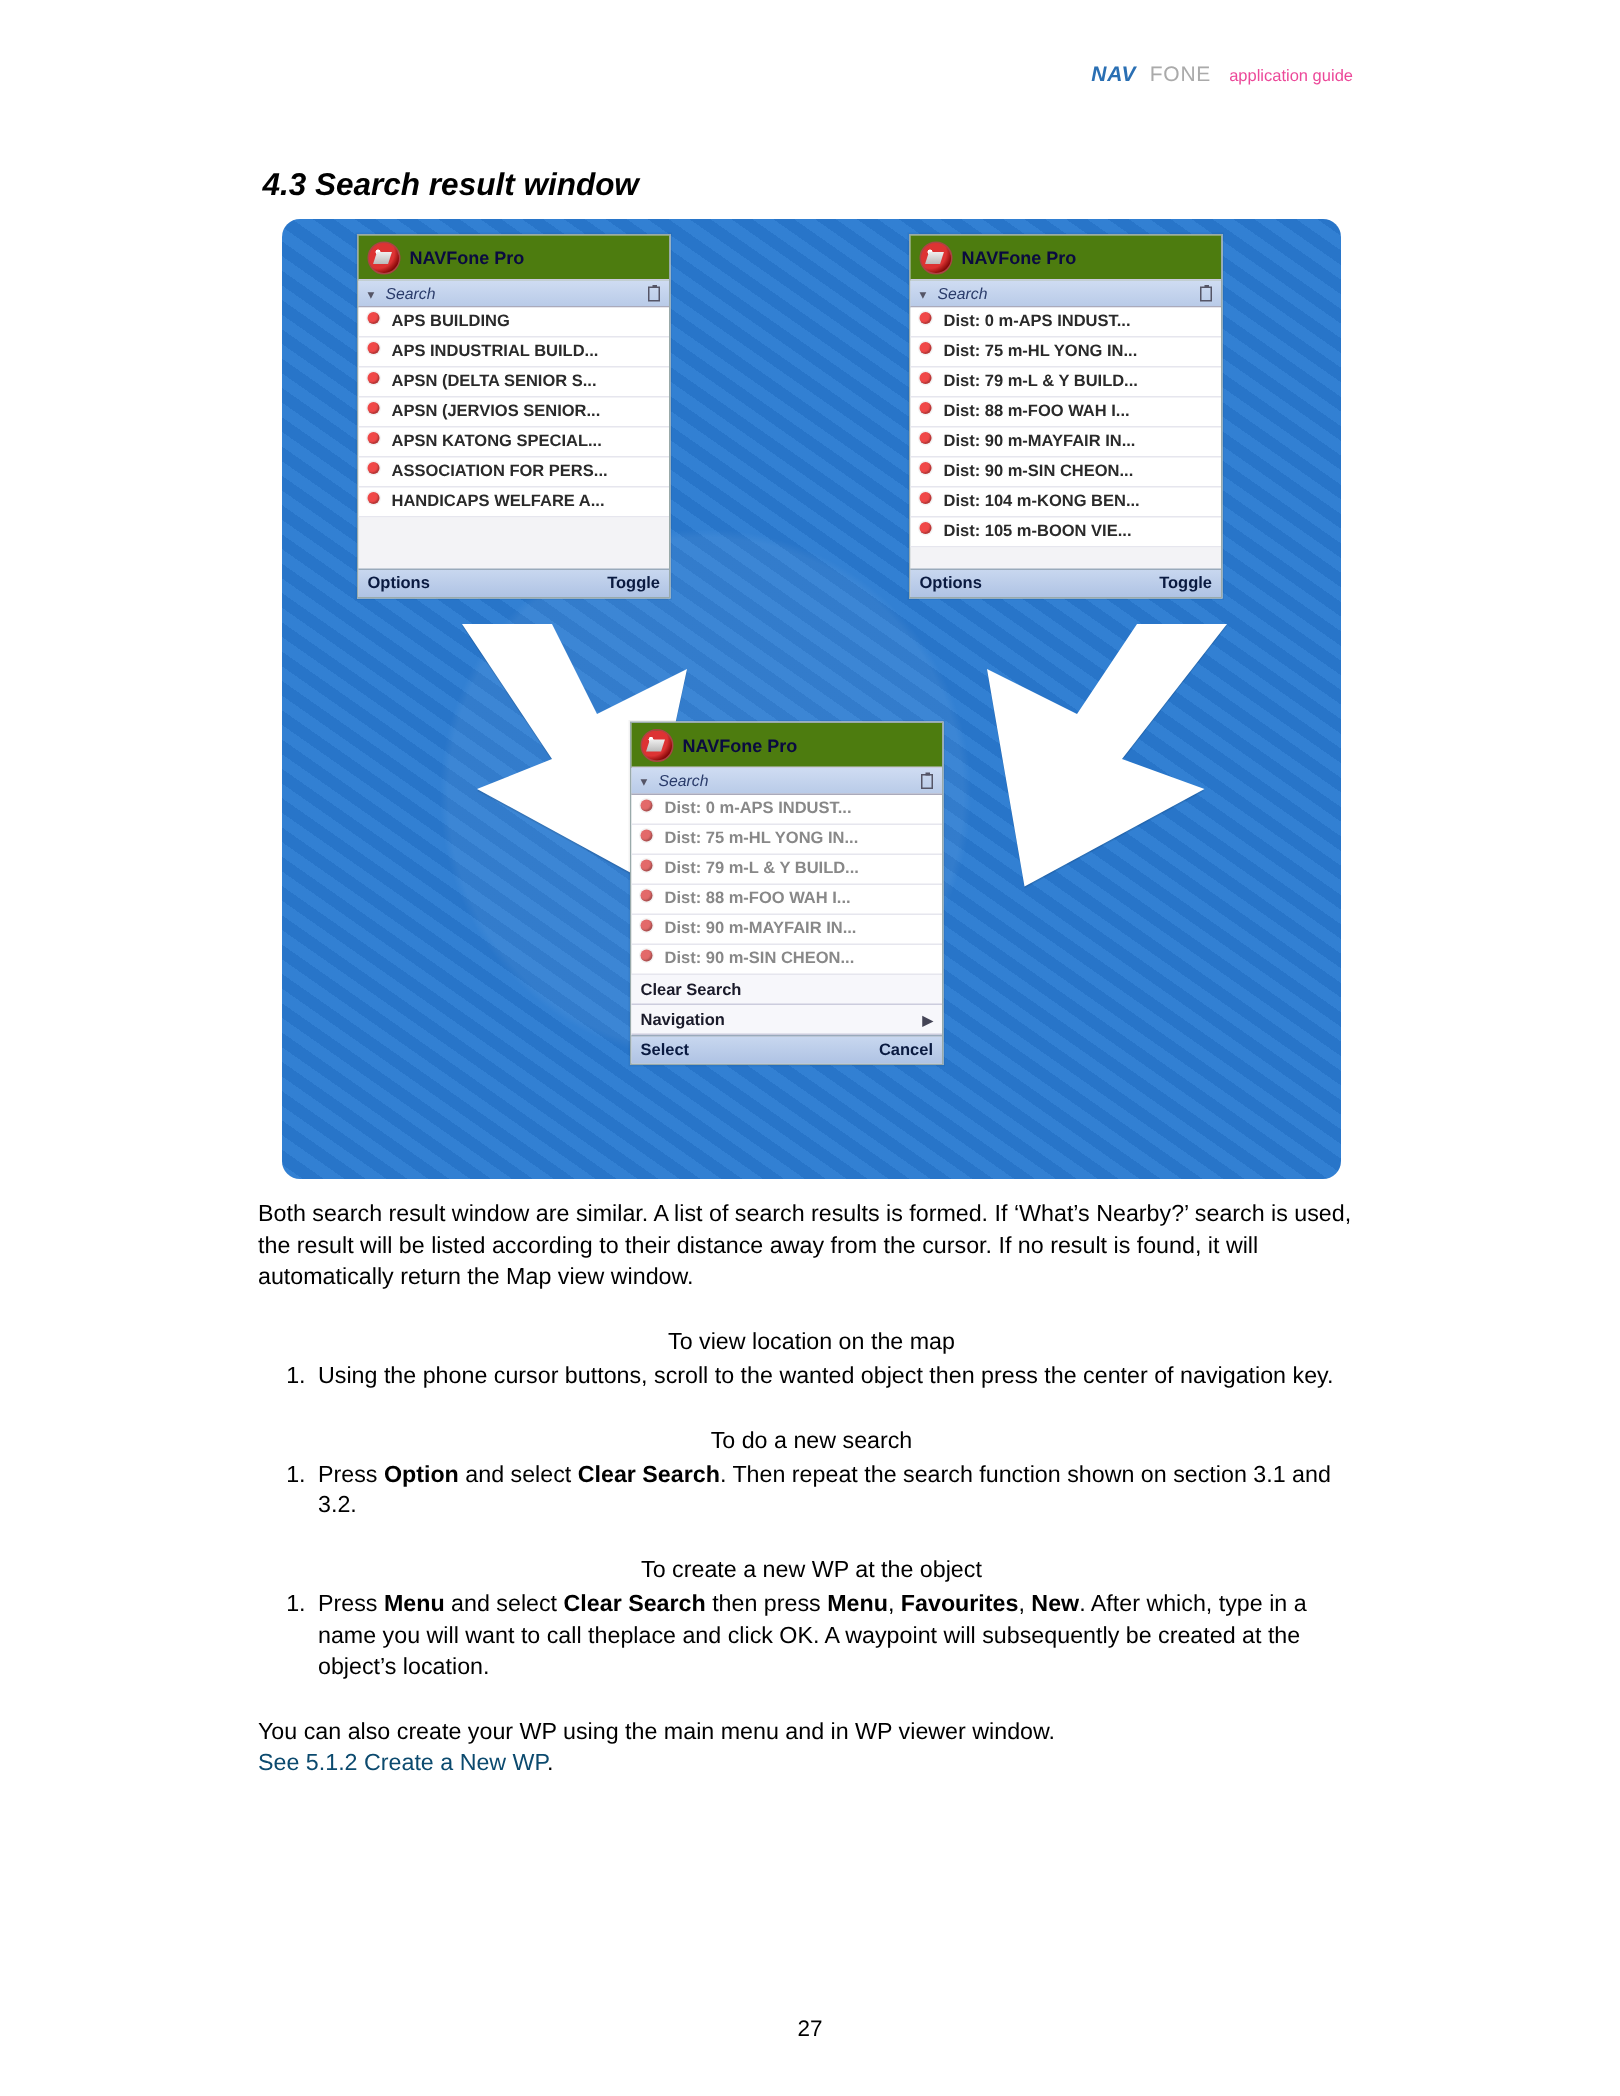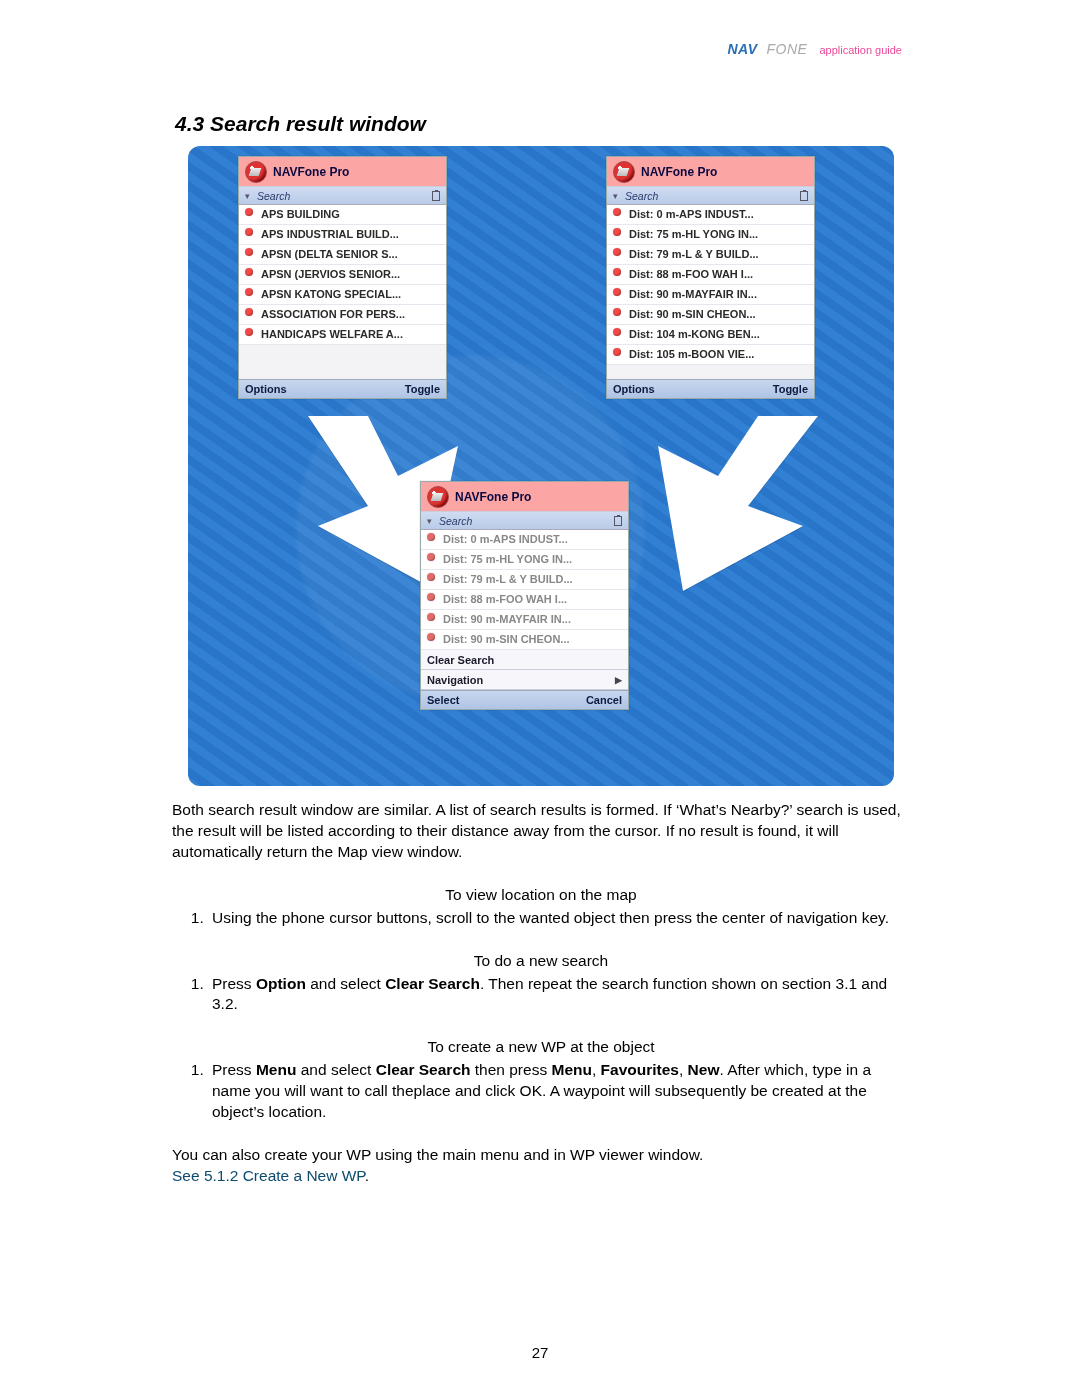--- a/index.html
+++ b/index.html
@@ -15,21 +15,21 @@
   }
   .header-brand {
     position: absolute;
     top: 41px;
     right: 178px;
     display: flex;
     align-items: baseline;
     gap: 12px;
   }
   .brand-nav { color: #2a6fb3; font-weight: 700; font-style: italic; font-size: 14px; letter-spacing: .5px; }
-  .brand-fone { color: #aaa; font-weight: 400; font-style: italic; font-size: 14px; letter-spacing: .5px; margin-left:-3px; }
+  .brand-fone { color: #aaa; font-weight: 400; font-size: 14px; letter-spacing: .5px; margin-left:-3px; }
   .brand-sub { color: #ec4899; font-size: 11px; }
   .section-heading {
     font-weight: 700;
     font-style: italic;
     font-size: 21px;
     color: #000;
     margin-top: 52px;
     margin-left: 3px;
     margin-bottom: 10px;
   }
@@ -51,21 +51,21 @@
     box-shadow: 0 0 0 1px rgba(0,0,0,.05);
     font-family: Verdana, Tahoma, sans-serif;
   }
   .phone.p1 { left: 50px; top: 10px; width: 209px; }
   .phone.p2 { left: 418px; top: 10px; width: 209px; }
   .phone.p3 { left: 232px; top: 335px; width: 209px; }
   .pt-title {
     display: flex;
     align-items: center;
     padding: 3px 6px;
-    background: #fca5a5;
+    background: #4d7c0f;
     border-bottom: 1px solid #ccd;
     height: 30px;
   }
   .pt-logo {
     width: 22px; height: 22px;
     border-radius: 50%;
     background: radial-gradient(circle at 30% 30%, #fff 0 8%, #d33 9% 55%, #700 80%);
     border: 1px solid #a44;
     position: relative;
     margin-right: 6px;

